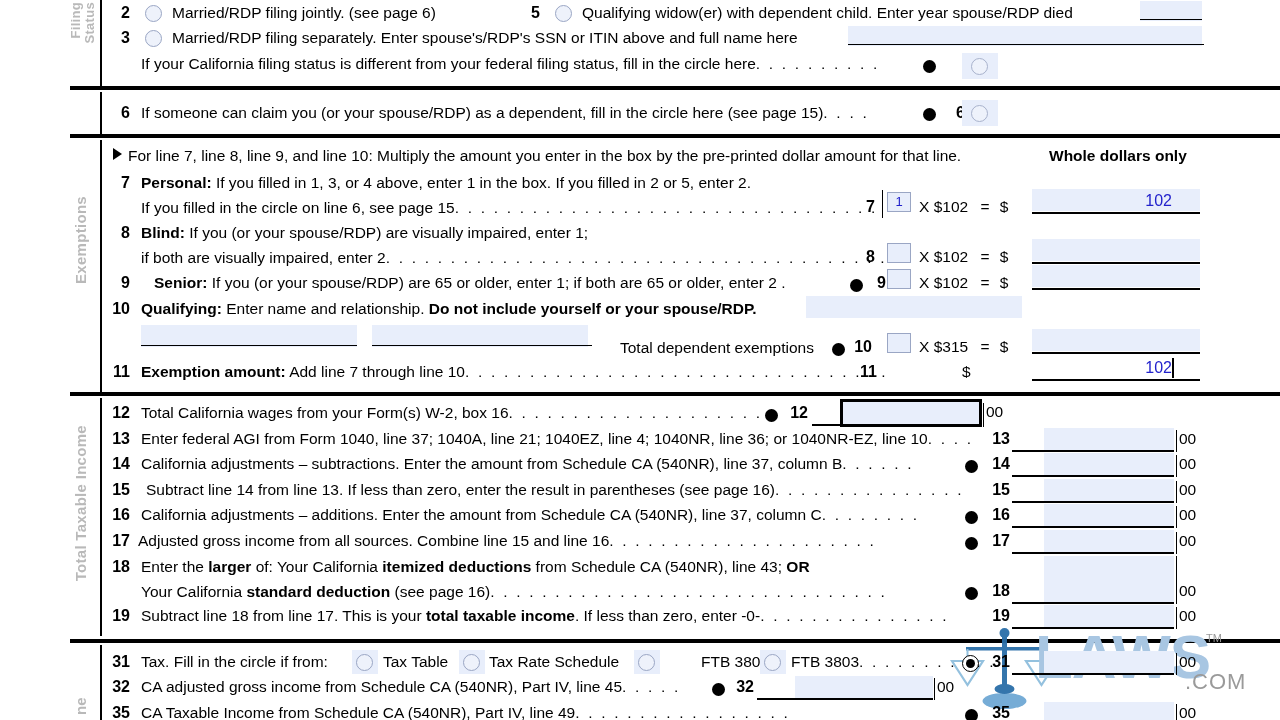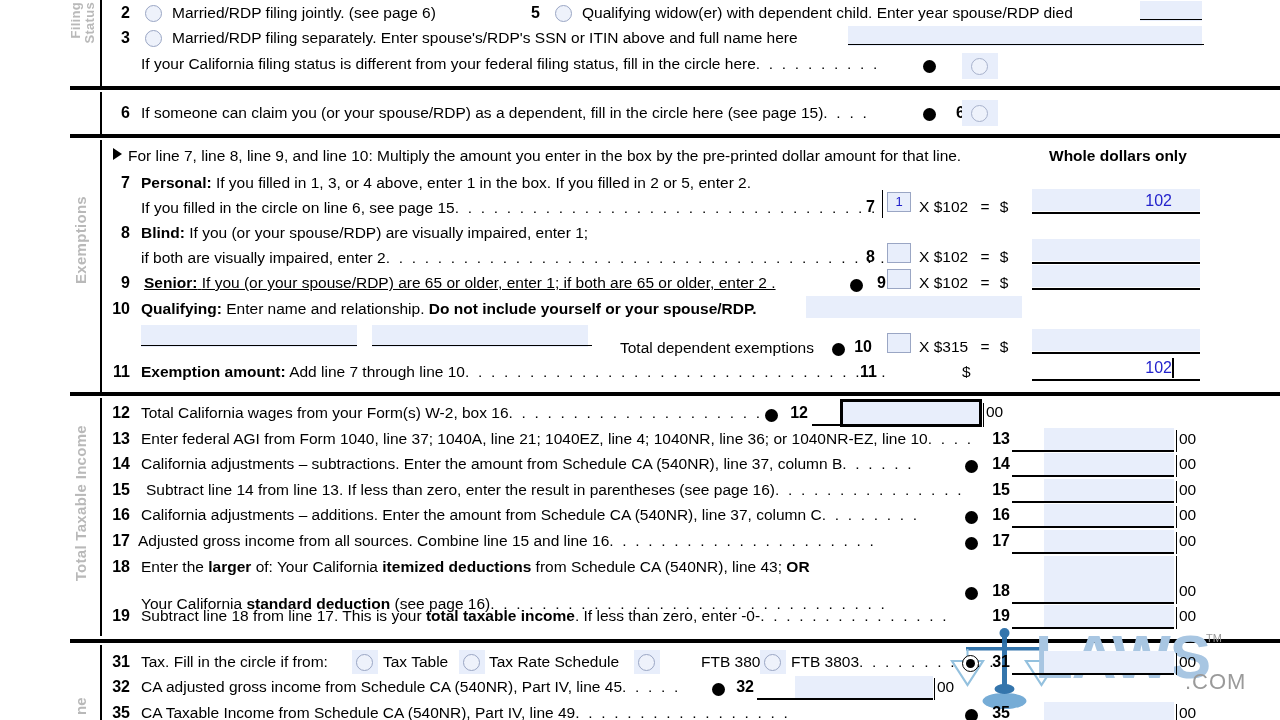--- a/index.html
+++ b/index.html
@@ -186,21 +186,21 @@
   <div class="row" style="left:919px; top:248px;">
     <span>X $102</span>
     <span style="padding-left:8px;">=</span>
     <span style="padding-left:6px;">$</span>
   </div>
   <div class="fld" style="left:1032px; top:239px; width:168px; height:22px;"></div>
   <div class="val" style="left:1032px; top:242px; width:140px;"></div>
   <div class="amtline" style="left:1032px; top:262px; width:168px;"></div>
 
   <div class="ln" style="left:110px; top:274px; width:20px;">9</div>
-  <div class="row" style="left:144px; top:274px;text-decoration:underline;">
+  <div class="row" style="left:154px; top:274px;">
     <b>Senior:</b>
     <span>If you (or your spouse/RDP) are 65 or older, enter 1; if both are 65 or older, enter 2 .</span>
   </div>
   <span class="dot" style="position:absolute; left:850px; top:279px;"></span>
   <div class="ln" style="left:866px; top:274px; width:20px;">9</div>
   <div class="boxsm" style="left:887px; top:269px; width:24px; height:20px; line-height:18px;"></div>
   <div class="row" style="left:919px; top:274px;">
     <span>X $102</span>
     <span style="padding-left:8px;">=</span>
     <span style="padding-left:6px;">$</span>
@@ -312,21 +312,21 @@
 
   <div class="ln" style="left:106px; top:558px; width:24px;">18</div>
   <div class="row" style="left:141px; top:558px;">
     <span>Enter the</span>
     <b>larger</b>
     <span>of: Your California</span>
     <b>itemized deductions</b>
     <span>from Schedule CA (540NR), line 43;</span>
     <b>OR</b>
   </div>
-  <div class="row" style="left:141px; top:583px;margin-top:12px;">
+  <div class="row" style="left:141px; top:583px;">
     <span>Your California</span>
     <b>standard deduction</b>
     <span>(see page 16)</span><span class="dots">. . . . . . . . . . . . . . . . . . . . . . . . . . . . . . .</span>
   </div>
   <span class="dot" style="position:absolute; left:965px; top:587px;"></span>
   <div class="ln" style="left:986px; top:582px; width:24px;">18</div>
   <div class="amtline" style="left:1012px; top:602px; width:162px;"></div>
   <div class="fld" style="left:1044px; top:556px; width:130px; height:46px;"></div>
   <div class="val" style="left:1044px; top:583px; width:126px;"></div>
   <div class="cents" style="left:1176px; top:582px; height:22px;">00</div>

